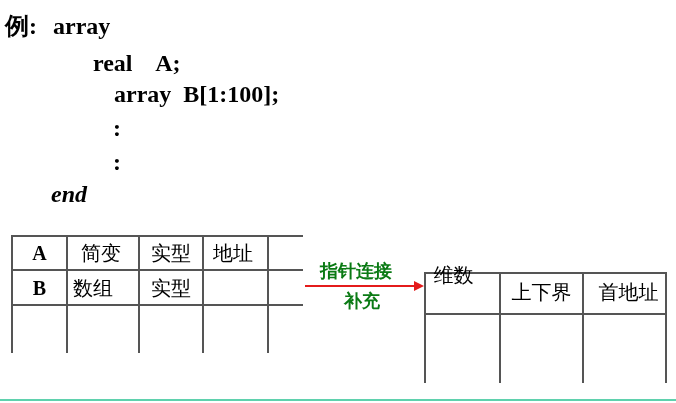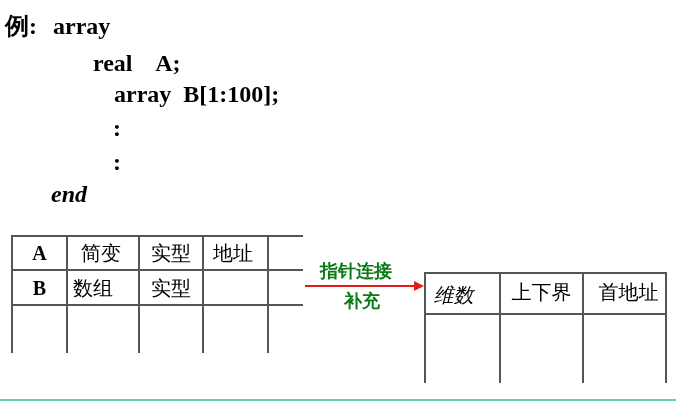--- a/index.html
+++ b/index.html
@@ -57,18 +57,18 @@
 </div>
 
 <div>
   <div class="hl" style="left:424px;top:272px;width:243px;"></div>
   <div class="hl" style="left:424px;top:313px;width:243px;"></div>
   <div class="vl" style="left:424px;top:272px;height:111px;"></div>
   <div class="vl" style="left:499px;top:272px;height:111px;"></div>
   <div class="vl" style="left:582px;top:272px;height:111px;"></div>
   <div class="vl" style="left:665px;top:272px;height:111px;"></div>
 
-  <div class="cell" style="left:426px;top:278px;width:55px;font-style:italic;">维数</div>
+  <div class="cell" style="left:426px;top:258px;width:55px;">维数</div>
   <div class="cell" style="left:501px;top:275px;width:81px;">上下界</div>
   <div class="cell" style="left:584px;top:275px;width:89px;">首地址</div>
 </div>
 
 <div class="bottom-line"></div>
 
 </body></html>

